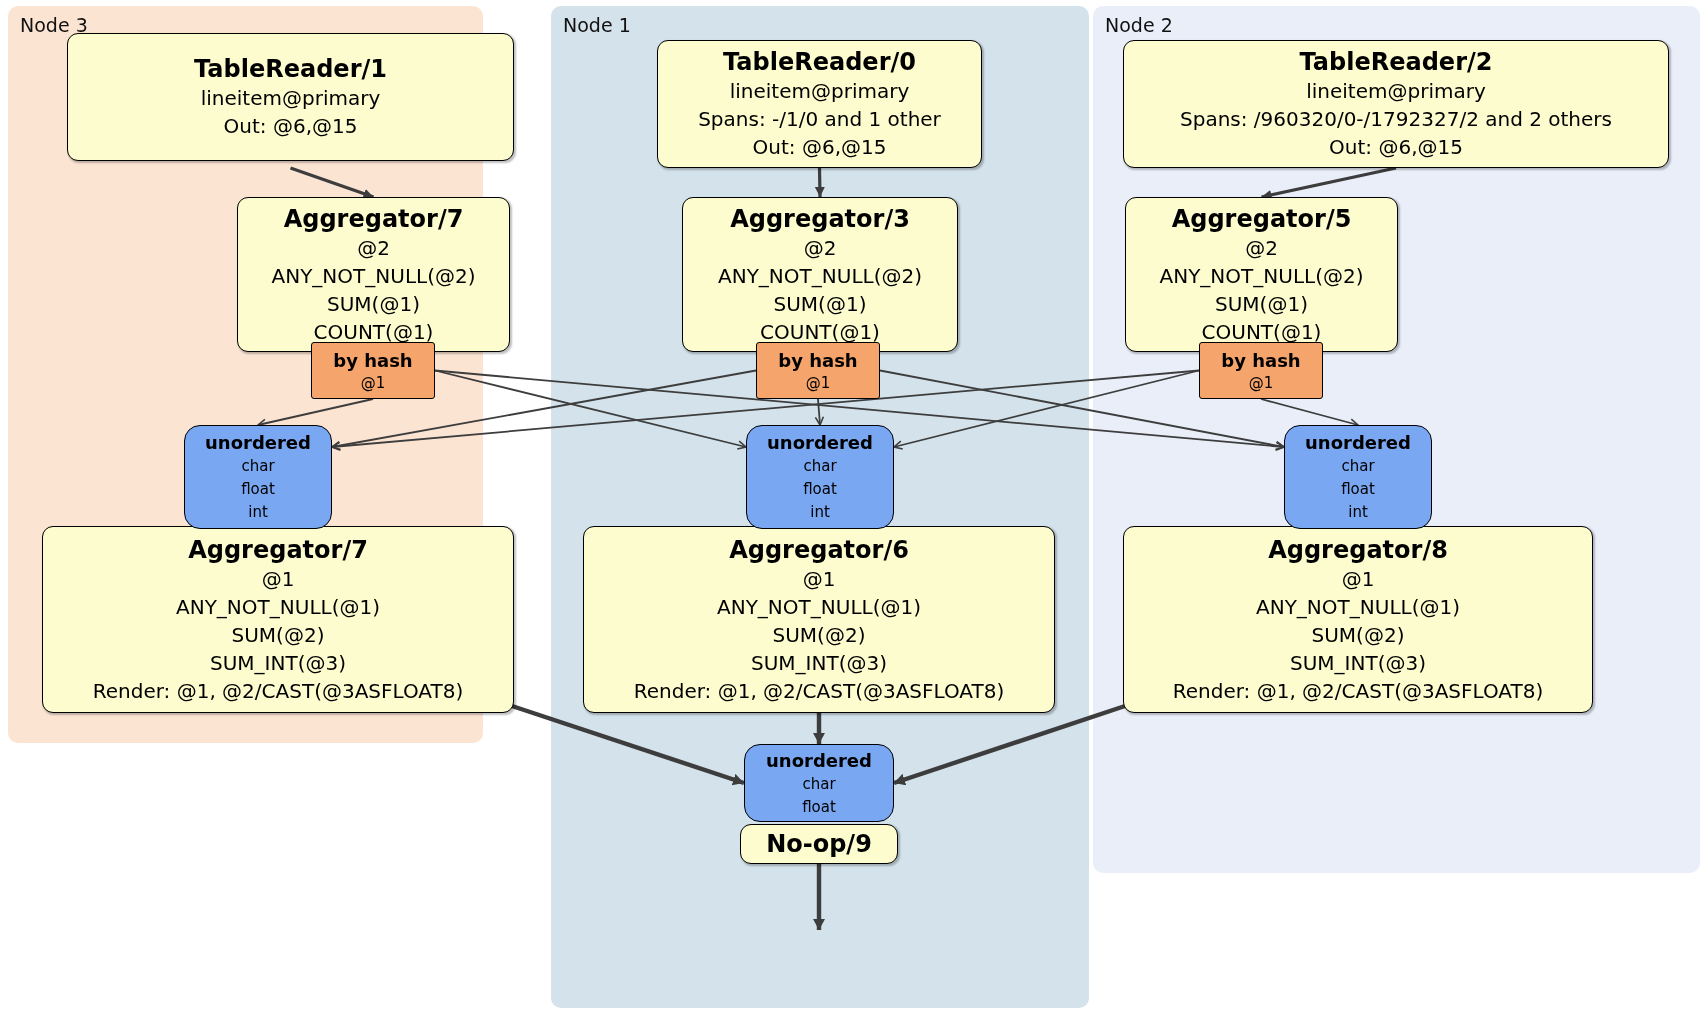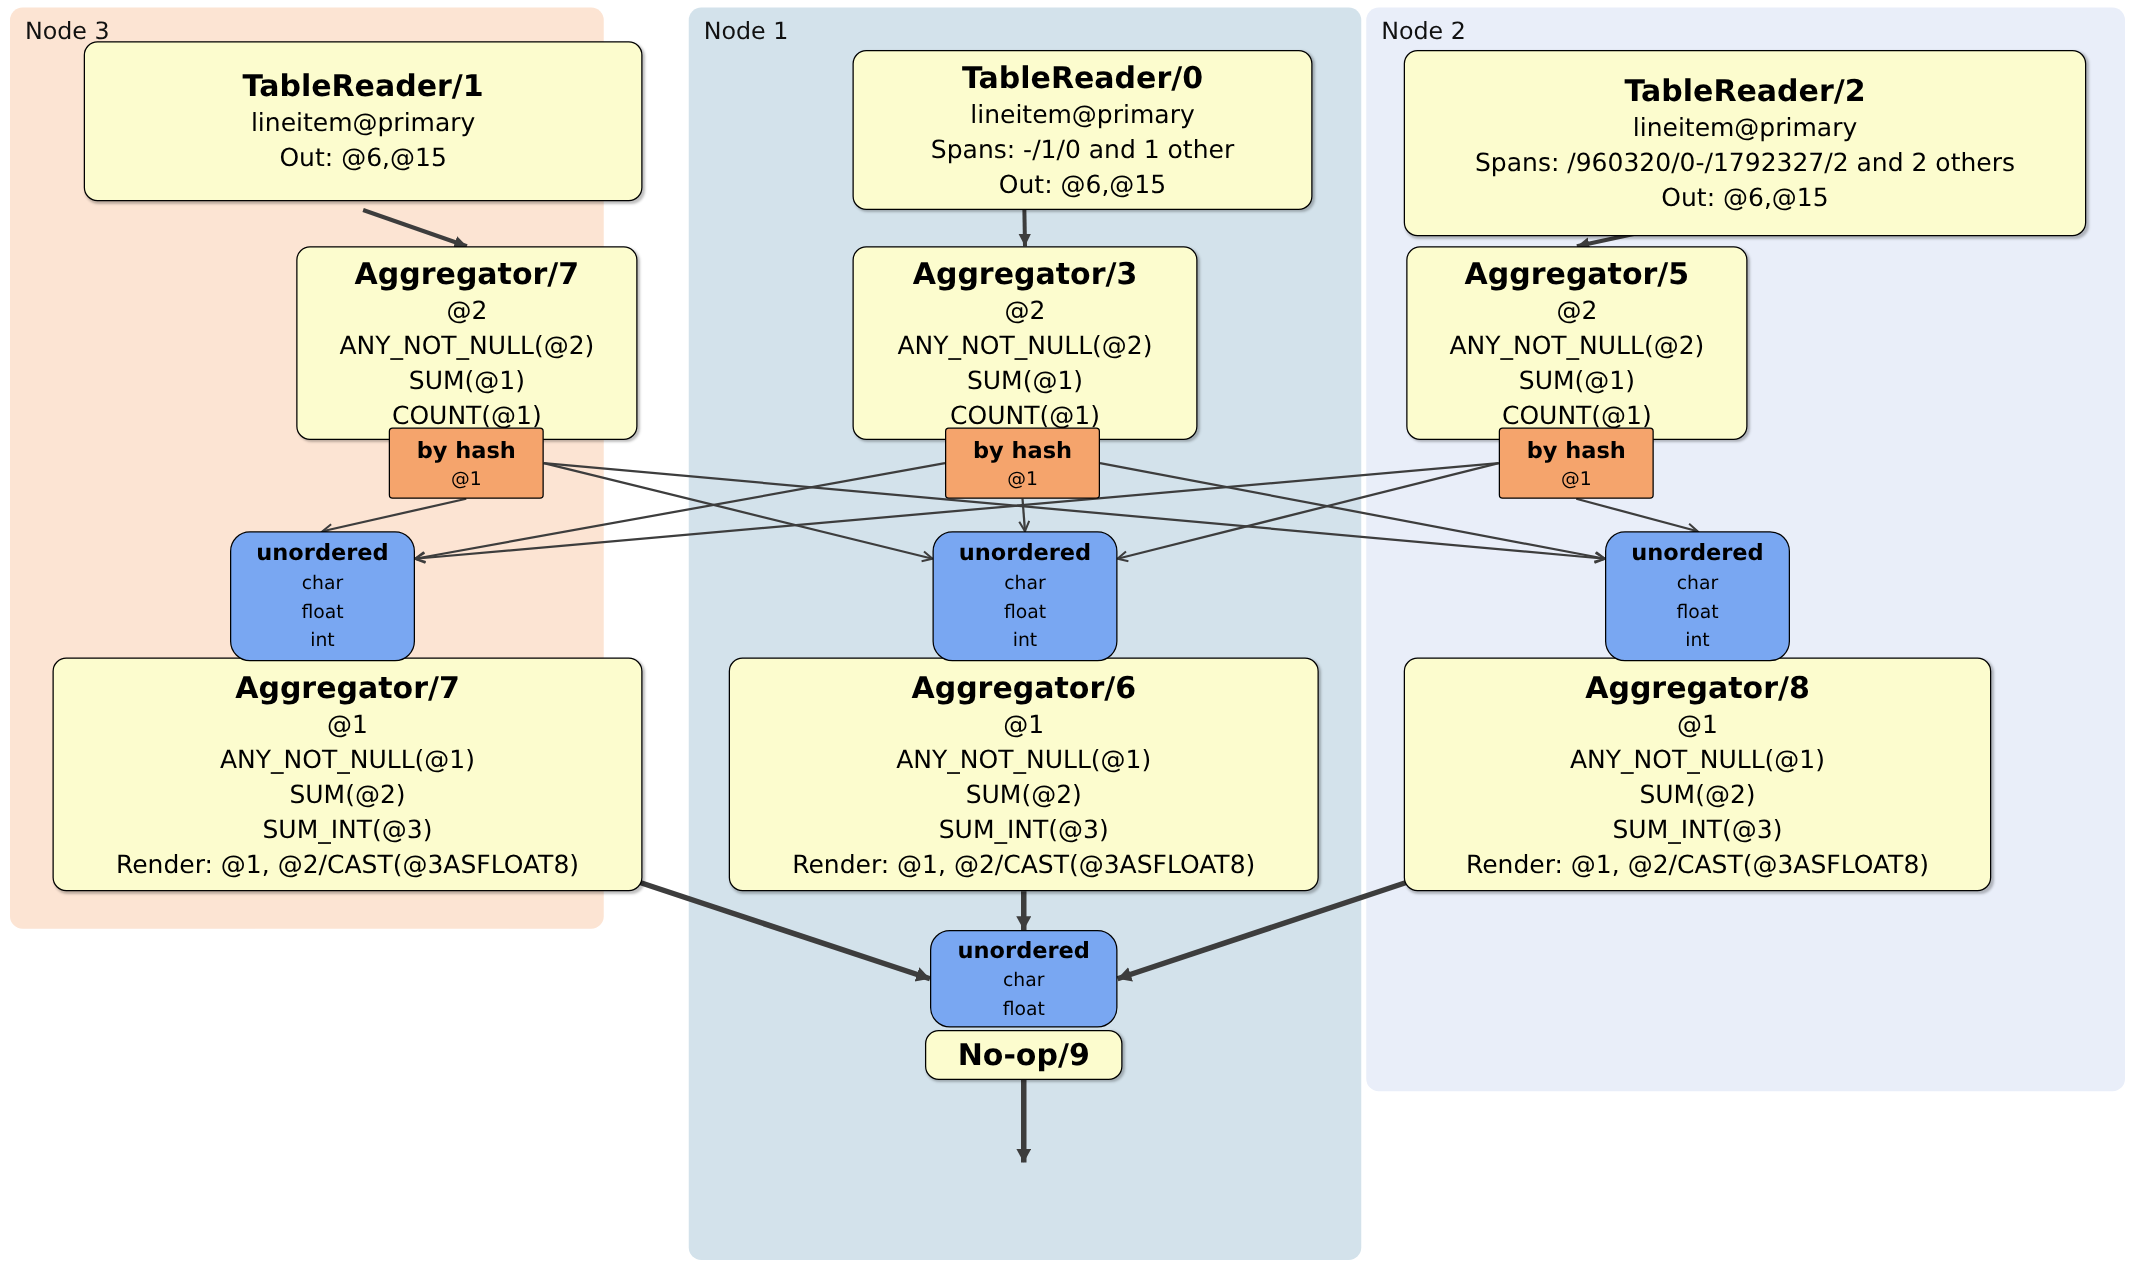--- a/index.html
+++ b/index.html
@@ -26,22 +26,22 @@
 
   .bt{font-weight:bold;font-size:24px;line-height:30px;white-space:nowrap;}
   .bl{font-size:20px;line-height:28px;white-space:nowrap;text-align:center;}
   .bt-s{font-weight:bold;font-size:18px;line-height:24px;white-space:nowrap;}
   .bl-s{font-size:15px;line-height:20px;white-space:nowrap;}
   .bt-m{font-weight:bold;font-size:18px;line-height:25px;white-space:nowrap;}
   .bl-m{font-size:15px;line-height:23px;white-space:nowrap;}
 
   
   .p-tr1{left:67px;top:33px;width:447px;height:128px;}
-  .p-tr0{left:657px;top:40px;width:368px;height:128px;margin-left:25px;}
-  .p-tr2{left:1123px;top:40px;width:546px;height:149px;}
+  .p-tr0{left:657px;top:40px;width:325px;height:128px;}
+  .p-tr2{left:1123px;top:40px;width:546px;height:128px;}
   .p-agg4{left:237px;top:197px;width:273px;height:155px;}
   .p-agg3{left:682px;top:197px;width:276px;height:155px;}
   .p-agg5{left:1125px;top:197px;width:273px;height:155px;}
   .p-bh3{left:311px;top:342px;width:124px;height:57px;}
   .p-bh1{left:756px;top:342px;width:124px;height:57px;}
   .p-bh2{left:1199px;top:342px;width:124px;height:57px;}
   .p-un3{left:184px;top:425px;width:148px;height:104px;}
   .p-un1{left:746px;top:425px;width:148px;height:104px;}
   .p-un2{left:1284px;top:425px;width:148px;height:104px;}
   .p-agg7{left:42px;top:526px;width:472px;height:187px;}

